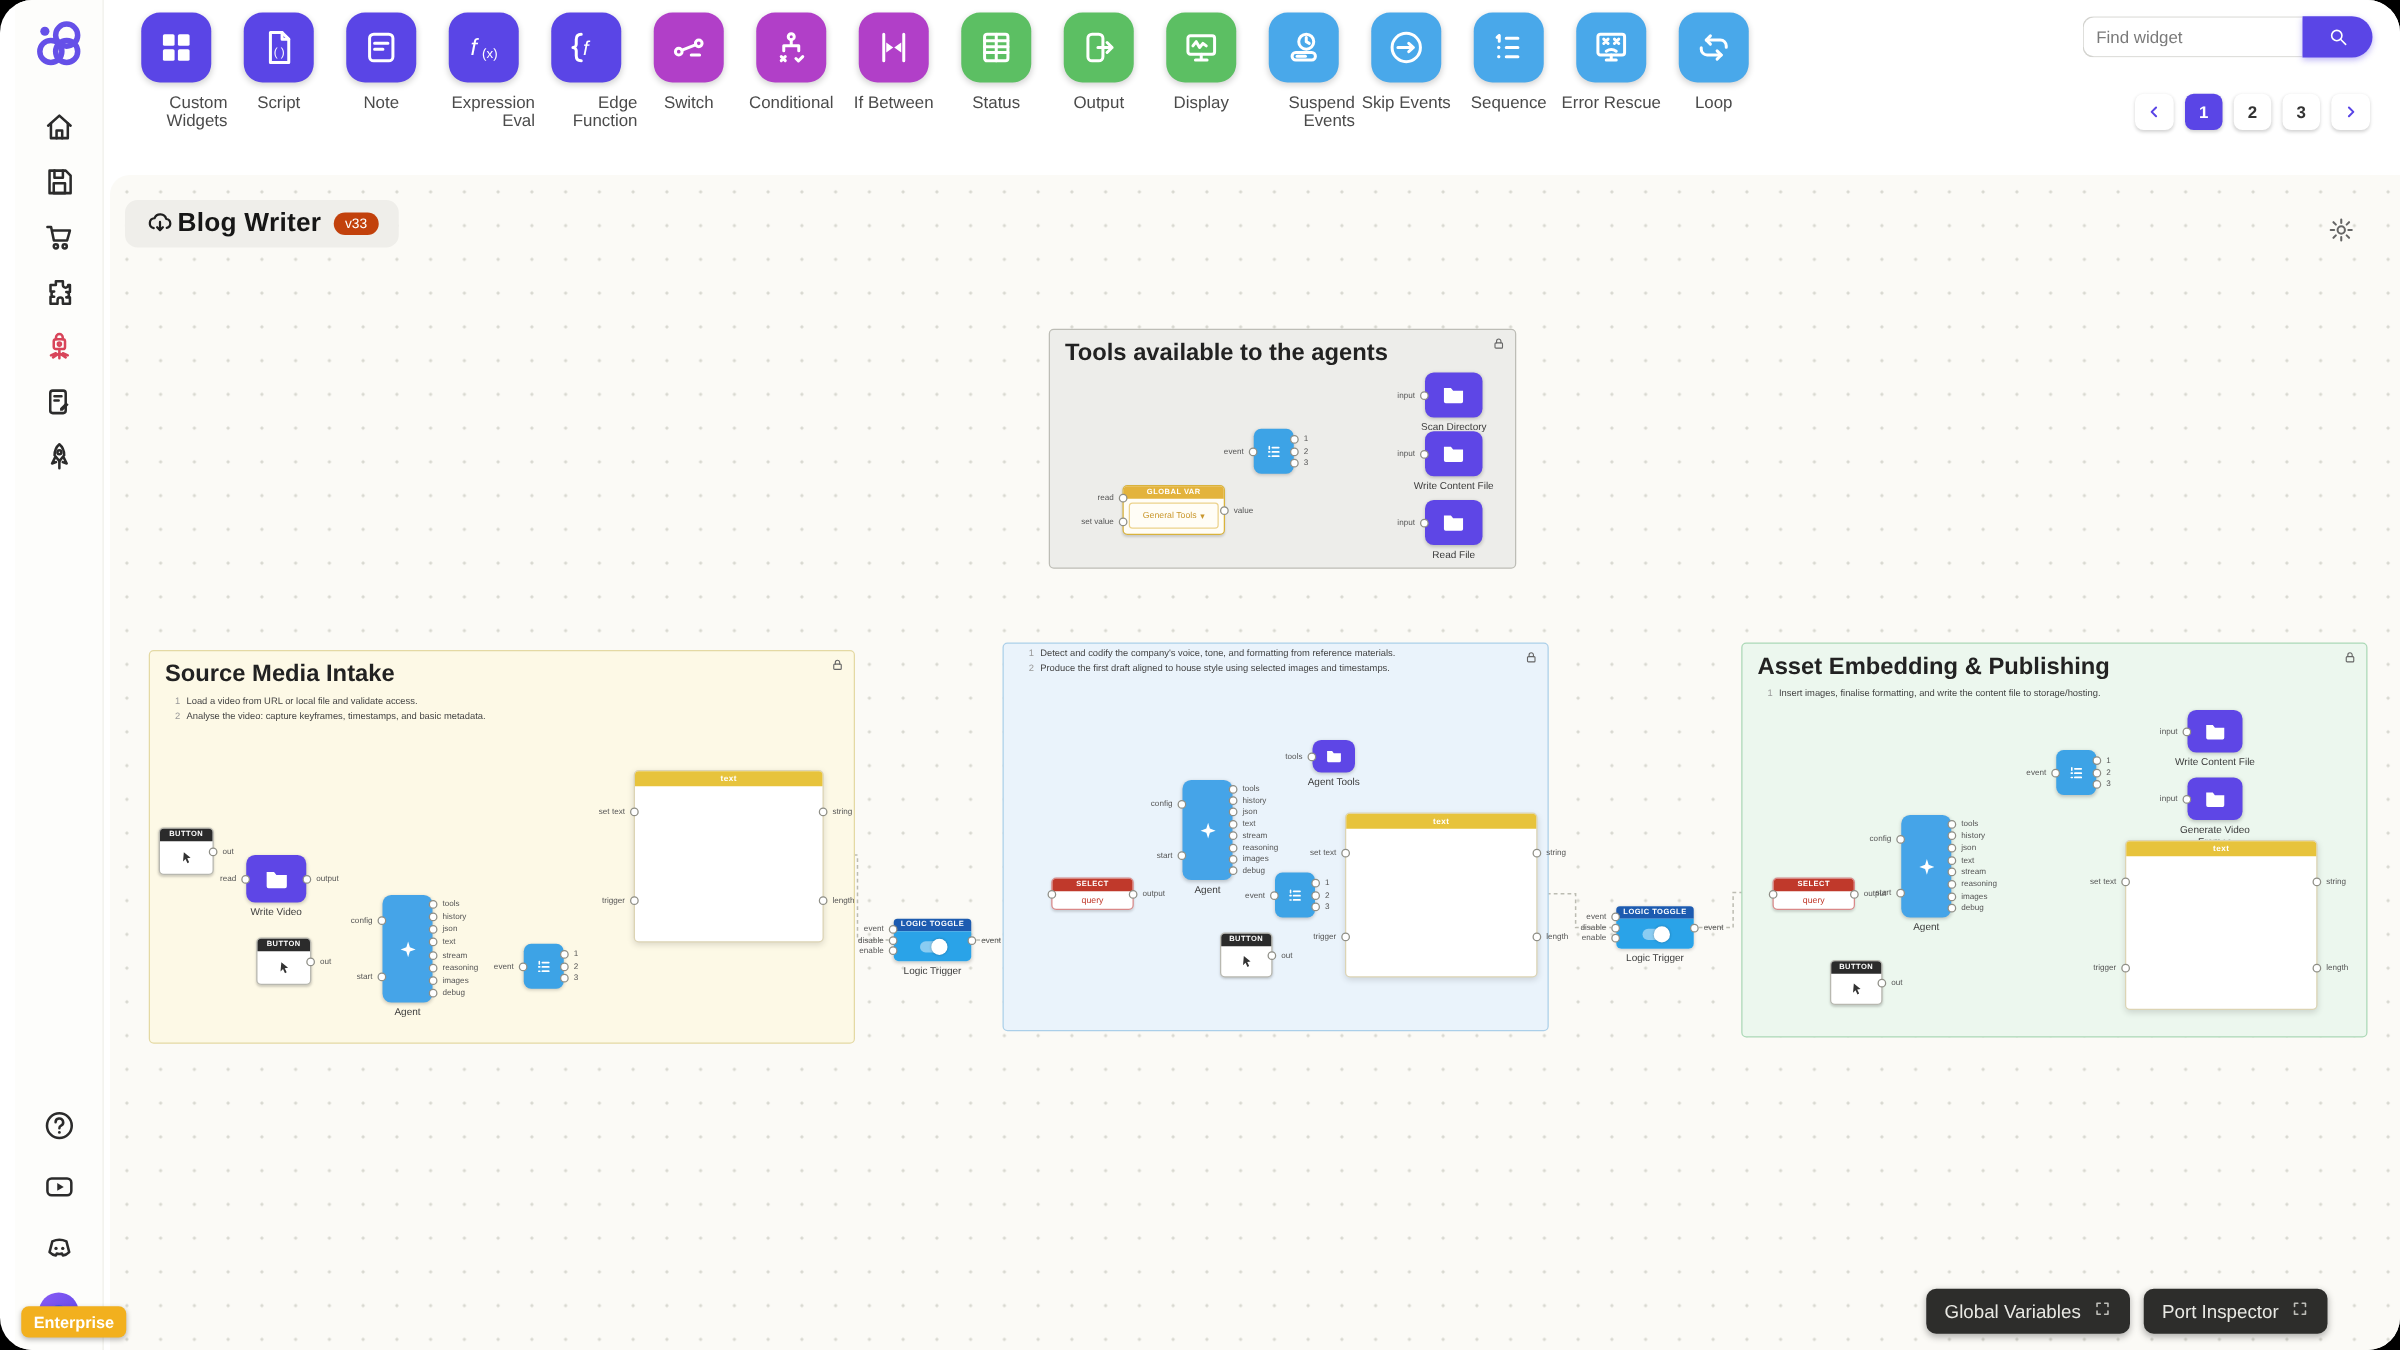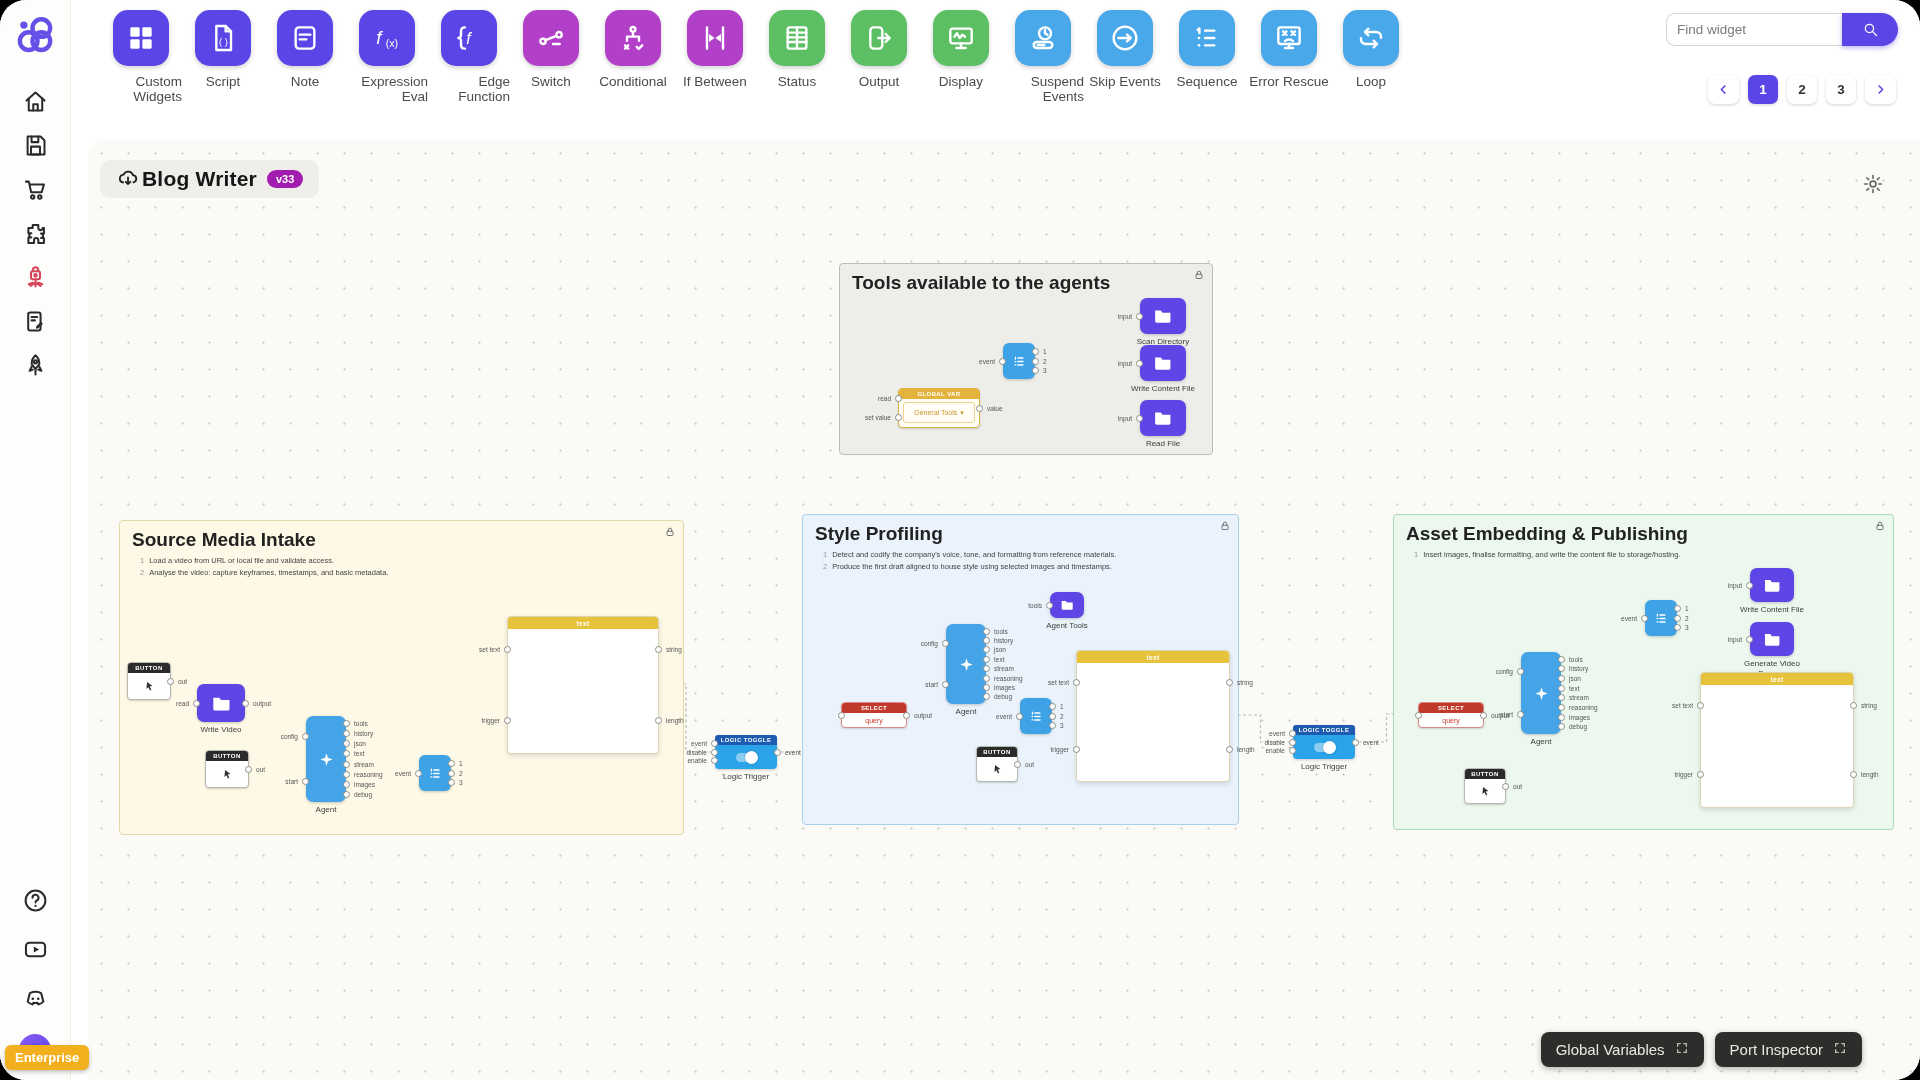--- a/index.html
+++ b/index.html
@@ -1,20 +1,20 @@
 <!DOCTYPE html>
 <html><head>
 <meta charset="utf-8">
 <style>
   html,body{margin:0;padding:0;background:#000;}
   body{font-family:"Liberation Sans",sans-serif;-webkit-font-smoothing:antialiased;}
   .app{position:relative;width:1920px;height:1080px;background:#fff;border-radius:26px;overflow:hidden;}
 
   
-  .sidebar{position:absolute;left:0;top:0;width:70px;height:100%;background:#fdfdfb;border-right:1px solid #f0f0ea;display:flex;flex-direction:column;align-items:center;z-index:30;}
+  .sidebar{position:absolute;left:12px;top:0;width:70px;height:100%;background:#fdfdfb;border-right:1px solid #f0f0ea;display:flex;flex-direction:column;align-items:center;z-index:30;}
   .logo{width:46px;height:46px;margin-top:12px;color:#6550e8;}
   .side-top{display:flex;flex-direction:column;gap:17px;margin-top:30px;align-items:center;}
   .side-bot{margin-top:auto;display:flex;flex-direction:column;gap:22px;align-items:center;margin-bottom:14px;}
   .sicon{width:27px;height:27px;color:#2b2b2b;cursor:pointer;background:none;border:none;padding:0;}
   .sicon svg{width:100%;height:100%;}
   .avatar{width:32px;height:32px;border-radius:50%;background:linear-gradient(135deg,#8a5cf5,#5b45e6);position:relative;overflow:hidden;cursor:pointer;}
   .avatar::after{content:"";position:absolute;left:50%;top:30%;transform:translateX(-50%);width:13px;height:13px;border-radius:50%;background:#3d55ef;}
   .avatar::before{content:"";position:absolute;left:50%;bottom:-7px;transform:translateX(-50%);width:24px;height:16px;border-radius:50% 50% 0 0;background:#3d55ef;}
   .ent-badge{position:absolute;left:5px;bottom:10px;background:#f2b01e;color:#fff;font-weight:bold;font-size:13px;padding:5px 10px;border-radius:6px;box-shadow:0 2px 4px rgba(0,0,0,.25);z-index:40;cursor:pointer;}
 
@@ -38,21 +38,21 @@
   .pbtn svg{width:13px;height:13px;color:#5a45e6;}
 
   
   .canvas{position:absolute;left:88px;top:140px;right:0;bottom:0;background-color:#fbfaf6;background-image:radial-gradient(#d8d8d0 1.1px,transparent 1.4px);background-size:27px 27px;border-top-left-radius:16px;z-index:10;}
   .edges{position:absolute;inset:0;pointer-events:none;}
   .edges path{stroke:#bcbcb2;stroke-width:1.2;fill:none;stroke-dasharray:3 2.5;}
 
   .blog-tab{position:absolute;display:flex;align-items:center;gap:2px;background:#efeeea;border-radius:10px;padding:7px 16px;cursor:pointer;}
   .blog-tab .cloud{width:24px;height:24px;color:#1f1f1f;}
   .blog-title{font-size:21px;font-weight:bold;color:#161616;letter-spacing:.2px;}
-  .ver-pill{background:#a21caf;color:#fff;font-size:11px;font-weight:bold;border-radius:10px;padding:3px 9px;margin-left:8px;}
+  .ver-pill{background:#c2410c;color:#fff;font-size:11px;font-weight:normal;border-radius:10px;padding:3px 9px;margin-left:8px;}
   .gear-btn{position:absolute;width:22px;height:22px;color:#666;cursor:pointer;background:none;border:none;padding:0;}
   .gear-btn svg{width:100%;height:100%;}
 
   .group{position:absolute;border:1px solid;border-radius:4px;}
   .ghead{padding:8px 12px 2px;font-size:19px;font-weight:bold;color:#222;}
   .gbullets{padding:0 12px 0 20px;}
   .gbullet{display:flex;gap:5px;font-size:7.5px;color:#444;margin-top:3px;}
   .bnum{color:#999;}
   .glock{position:absolute;top:5px;right:7px;width:12px;height:12px;color:#666;cursor:pointer;background:none;border:none;padding:0;}
   .glock svg{width:100%;height:100%;}
@@ -415,21 +415,20 @@
               <span class="bnum">2</span>
               <span>Analyse the video: capture keyframes, timestamps, and basic metadata.</span>
             </div>
           </div>
           <button class="glock"><svg viewBox="0 0 24 24" fill="none" stroke="currentColor" stroke-width="1.8" stroke-linecap="round" stroke-linejoin="round">
               <rect x="6" y="10.5" width="12" height="8.5" rx="1.5"></rect>
               <path d="M8.5 10.5V7.8a3.5 3.5 0 0 1 7 0v2.7"></path>
             </svg></button>
         </div>
         <div class="group" style="left: 714px; top: 374px; width: 435px; height: 309px; background: rgb(234, 243, 251); border-color: rgb(171, 207, 233);">
-          <div class="ghead">Style Profiling</div>
           <div class="gbullets">
             <div class="gbullet">
               <span class="bnum">1</span>
               <span>Detect and codify the company's voice, tone, and formatting from reference materials.</span>
             </div>
             <div class="gbullet">
               <span class="bnum">2</span>
               <span>Produce the first draft aligned to house style using selected images and timestamps.</span>
             </div>
           </div>

